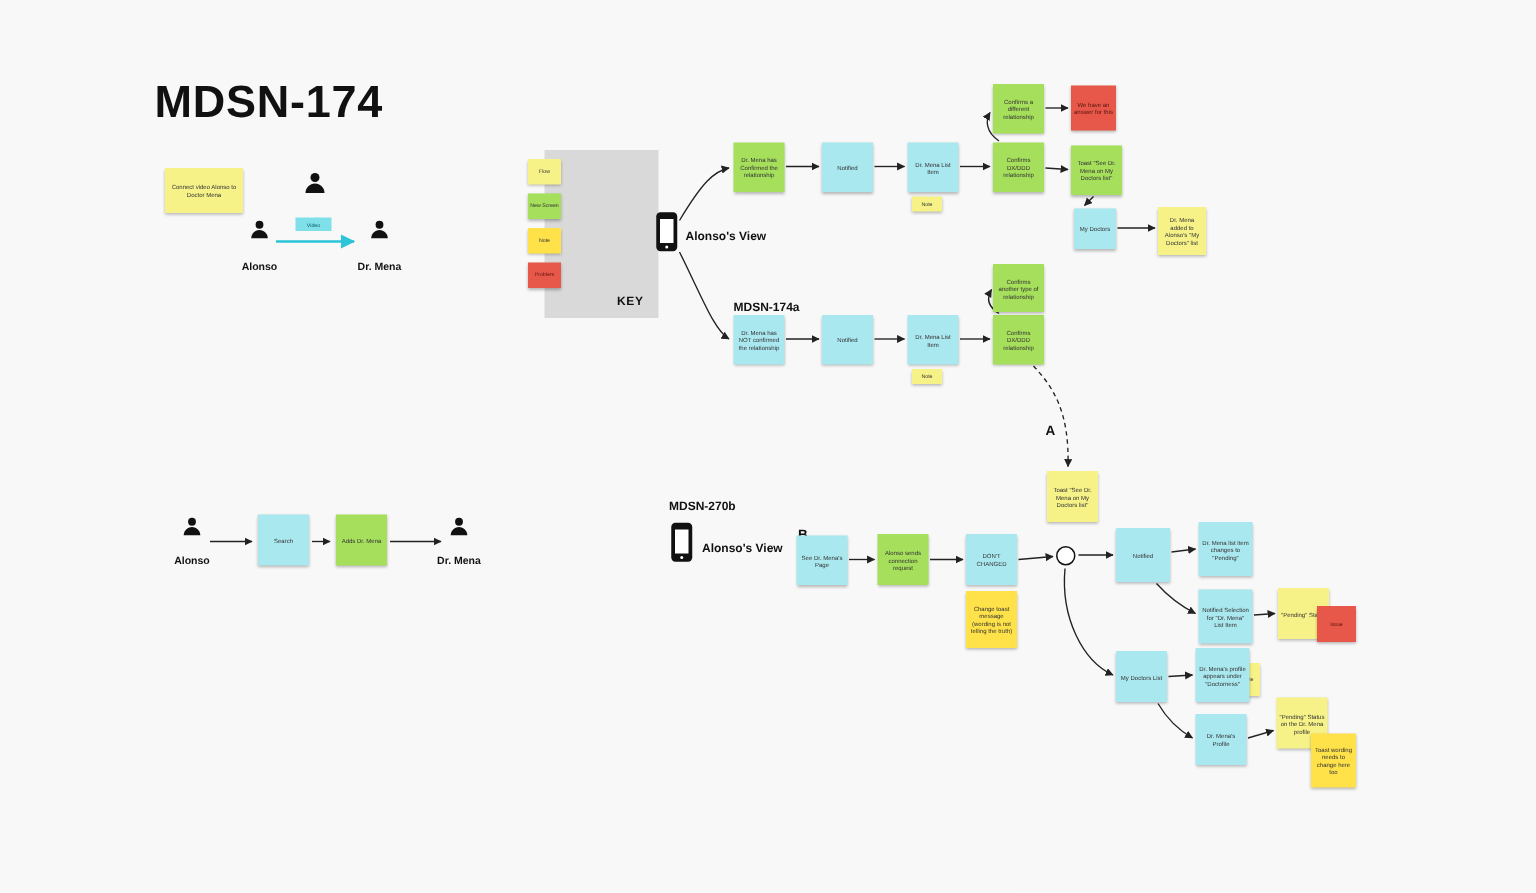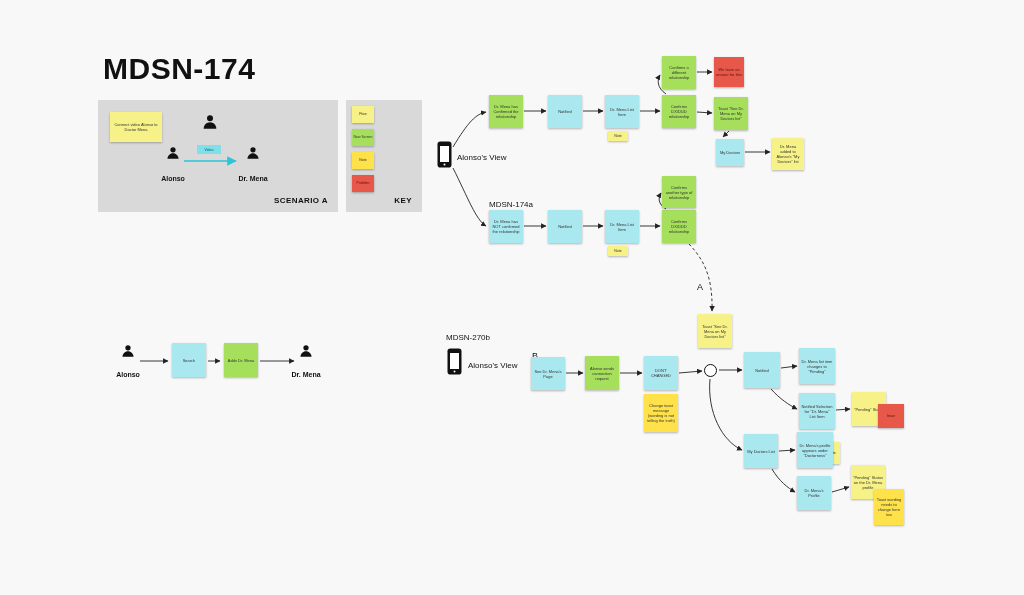--- a/index.html
+++ b/index.html
@@ -14,21 +14,21 @@
     position:absolute;z-index:2;display:flex;align-items:center;justify-content:center;
     text-align:center;font-size:4px;line-height:1.25;padding:2px;box-sizing:border-box;
     box-shadow:0 1px 2px rgba(0,0,0,.28);color:#333;word-break:break-word;
   }
   .s-blue{background:#aae8f0;}
   .s-green{background:#a5df5c;}
   .s-yellow{background:#f6f288;}
   .s-bright{background:#ffe24a;}
   .s-red{background:#e8584a;color:#58140c;}
   .tag{font-size:3.5px;padding:1px;}
-  .lbl{position:absolute;z-index:2;font-weight:400;font-size:8px;color:#111;}
+  .lbl{position:absolute;z-index:2;font-weight:700;font-size:8px;color:#111;}
   .lbl-big{font-size:9px;}
   .person{position:absolute;z-index:2;line-height:0;}
   .person-label{position:absolute;z-index:2;font-size:7px;font-weight:700;text-align:center;}
   .phone{position:absolute;z-index:2;line-height:0;}
   .circle-node{
     position:absolute;z-index:2;width:13px;height:13px;border-radius:50%;
     background:#ffffff;border:1.6px solid #111;box-sizing:border-box;
   }
   .cyan-tag{
     position:absolute;z-index:2;background:#7fe0ea;font-size:3.5px;color:#045a66;
@@ -85,23 +85,20 @@
     <g fill="none">
       <path d="M184,161 L236,161" stroke="#2bc4d9" stroke-width="1.6" marker-end="url(#ahc)"></path>
       <path d="M140,361 L168,361" stroke="#222" stroke-width="0.9" marker-end="url(#ah)"></path>
       <path d="M208,361 L220,361" stroke="#222" stroke-width="0.9" marker-end="url(#ah)"></path>
       <path d="M260,361 L294,361" stroke="#222" stroke-width="0.9" marker-end="url(#ah)"></path>
     </g>
   </svg>
 
   <div class="title">MDSN-174</div>
 
-  <div class="frame" style="left:98px;top:100px;width:240px;height:112px">
-    <span class="frame-label">SCENARIO A</span>
-  </div>
   <div class="sticky s-yellow" style="left:110px;top:112px;width:52px;height:30px">Connect video Alonso to Doctor Mena</div>
   <div class="person" style="left:202px;top:114px">
     <svg viewBox="0 0 24 24" width="16" height="16">
         <circle cx="12" cy="6.5" r="4.5" fill="#111"></circle>
         <path d="M2.5 22c0-5.2 4.3-9.5 9.5-9.5s9.5 4.3 9.5 9.5z" fill="#111"></path>
       </svg>
   </div>
   <div class="cyan-tag" style="left:197px;top:145px;width:24px;height:9px">Video</div>
   <div class="person" style="left:166px;top:146px">
     <svg viewBox="0 0 24 24" width="14" height="14">
@@ -111,21 +108,21 @@
   </div>
   <div class="person-label" style="left:153px;top:175px;width:40px">Alonso</div>
   <div class="person" style="left:246px;top:146px">
     <svg viewBox="0 0 24 24" width="14" height="14">
         <circle cx="12" cy="6.5" r="4.5" fill="#111"></circle>
         <path d="M2.5 22c0-5.2 4.3-9.5 9.5-9.5s9.5 4.3 9.5 9.5z" fill="#111"></path>
       </svg>
   </div>
   <div class="person-label" style="left:233px;top:175px;width:40px">Dr. Mena</div>
 
-  <div class="frame" style="left:346px;top:100px;width:76px;height:112px">
+  <div class="frame" style="left:363px;top:100px;width:76px;height:112px">
     <span class="frame-label">KEY</span>
   </div>
   <div class="sticky s-yellow tag" style="left:352px;top:106px;width:22px;height:17px">Flow</div>
   <div class="sticky s-green tag" style="left:352px;top:129px;width:22px;height:17px">New Screen</div>
   <div class="sticky s-bright tag" style="left:352px;top:152px;width:22px;height:17px">Note</div>
   <div class="sticky s-red tag" style="left:352px;top:175px;width:22px;height:17px">Problem</div>
 
   <div class="person" style="left:121px;top:344px">
     <svg viewBox="0 0 24 24" width="14" height="14">
         <circle cx="12" cy="6.5" r="4.5" fill="#111"></circle>

